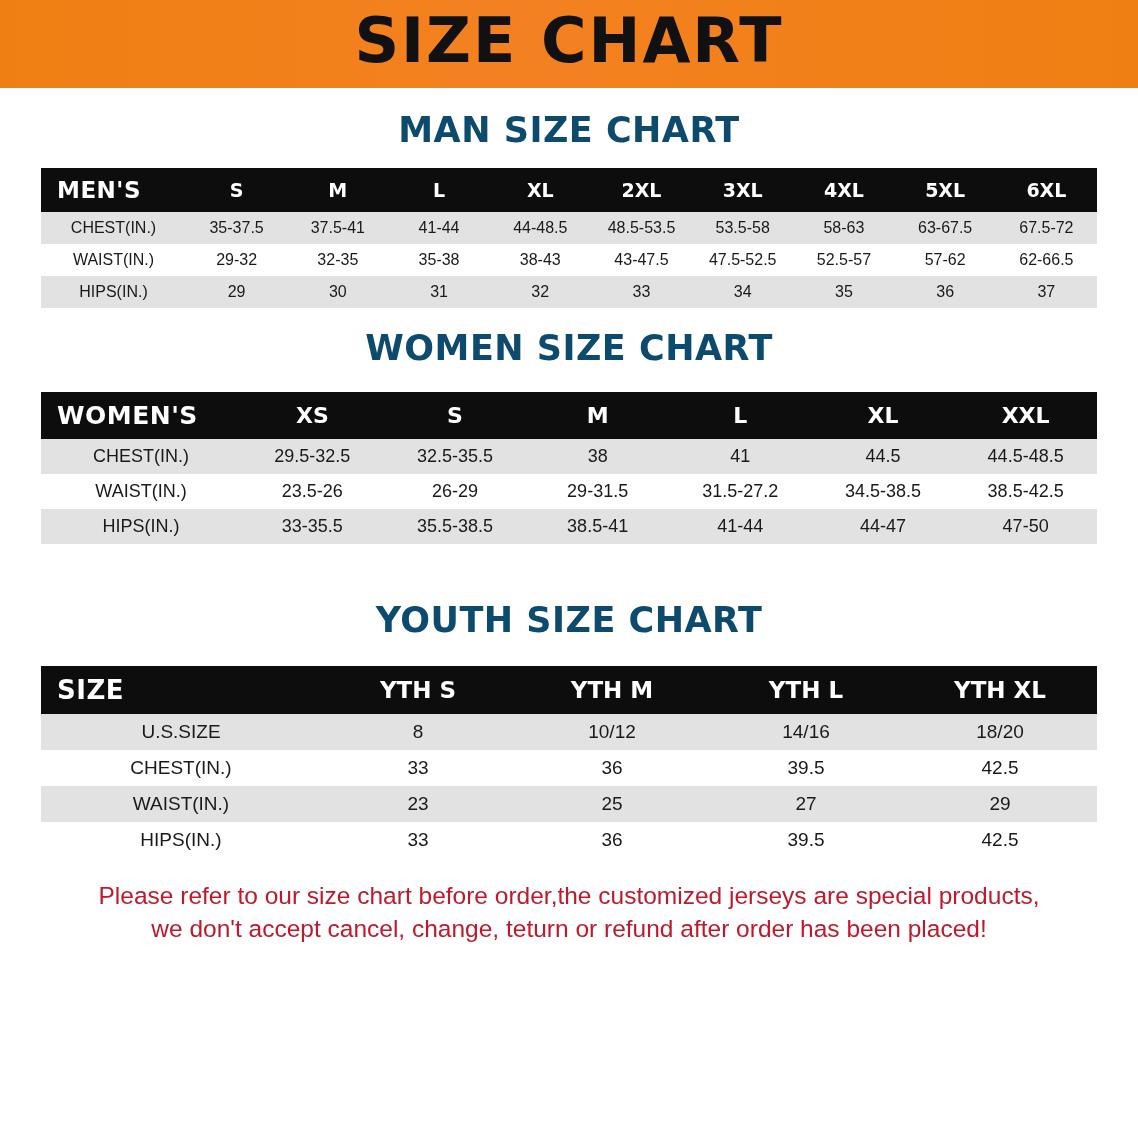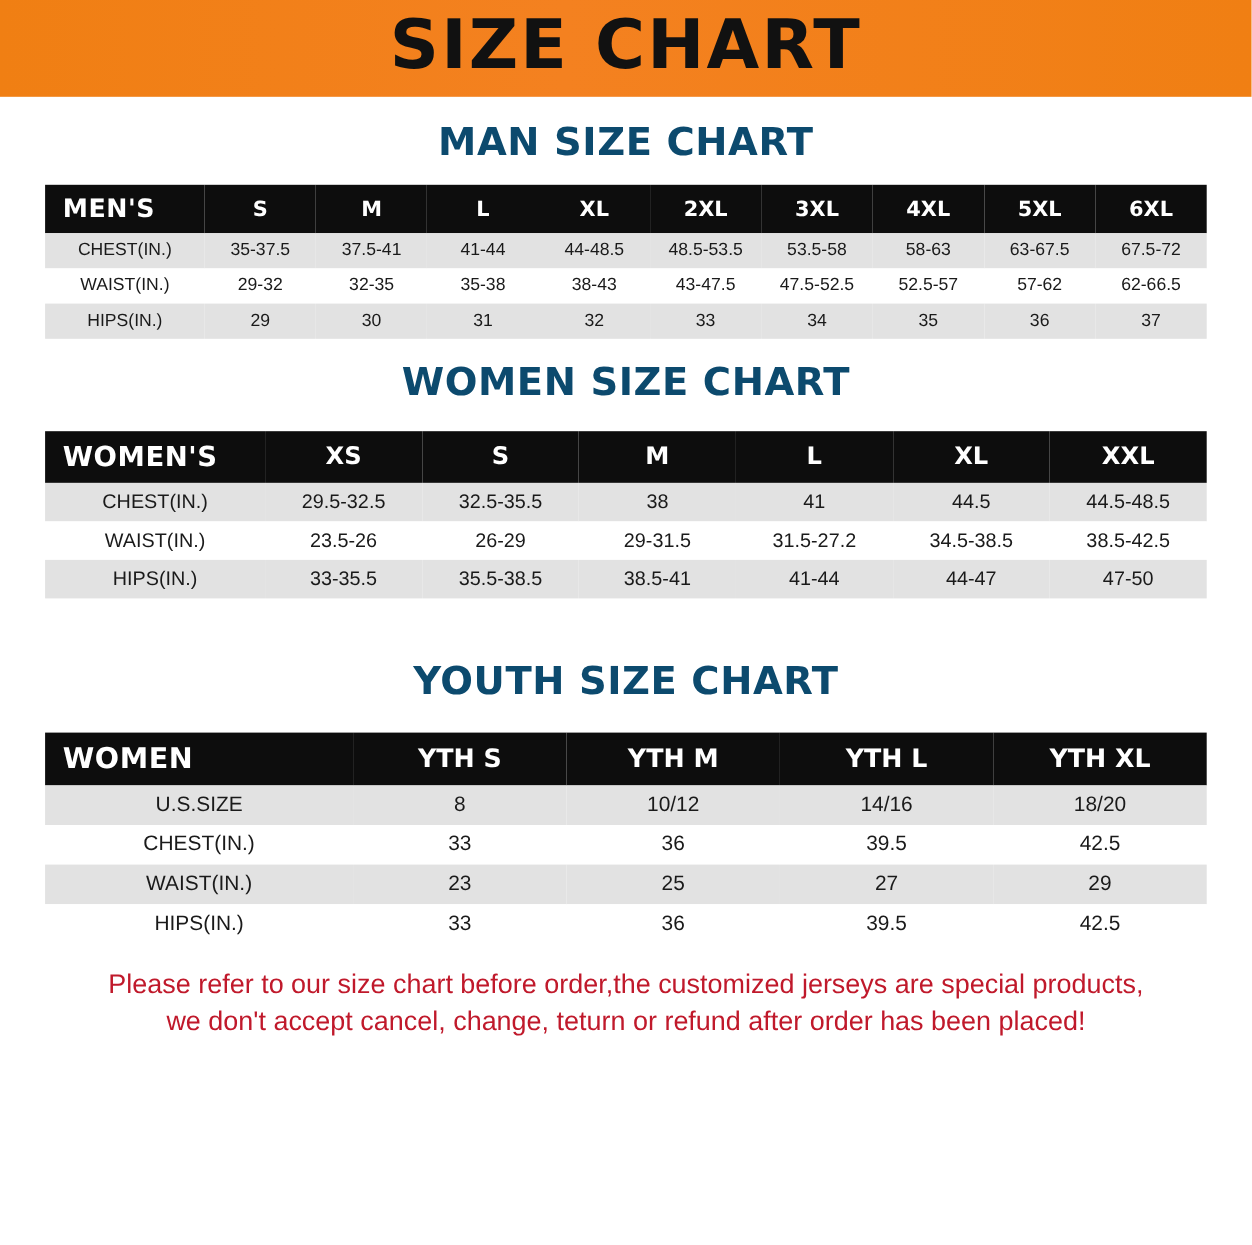--- a/index.html
+++ b/index.html
@@ -260,21 +260,21 @@
     <table class="size-table youth-table">
       <colgroup>
         <col class="c-label">
           <col>
           <col>
           <col>
           <col>
       </colgroup>
       <thead>
         <tr>
-          <th class="rowlabel">WOMEN</th>
+          <th class="rowlabel">SIZE</th>
           <th>YTH S</th>
           <th>YTH M</th>
           <th>YTH L</th>
           <th>YTH XL</th>
         </tr>
       </thead>
       <tbody>
         <tr class="shade">
           <td class="rowlabel">U.S.SIZE</td>
           <td>8</td>

